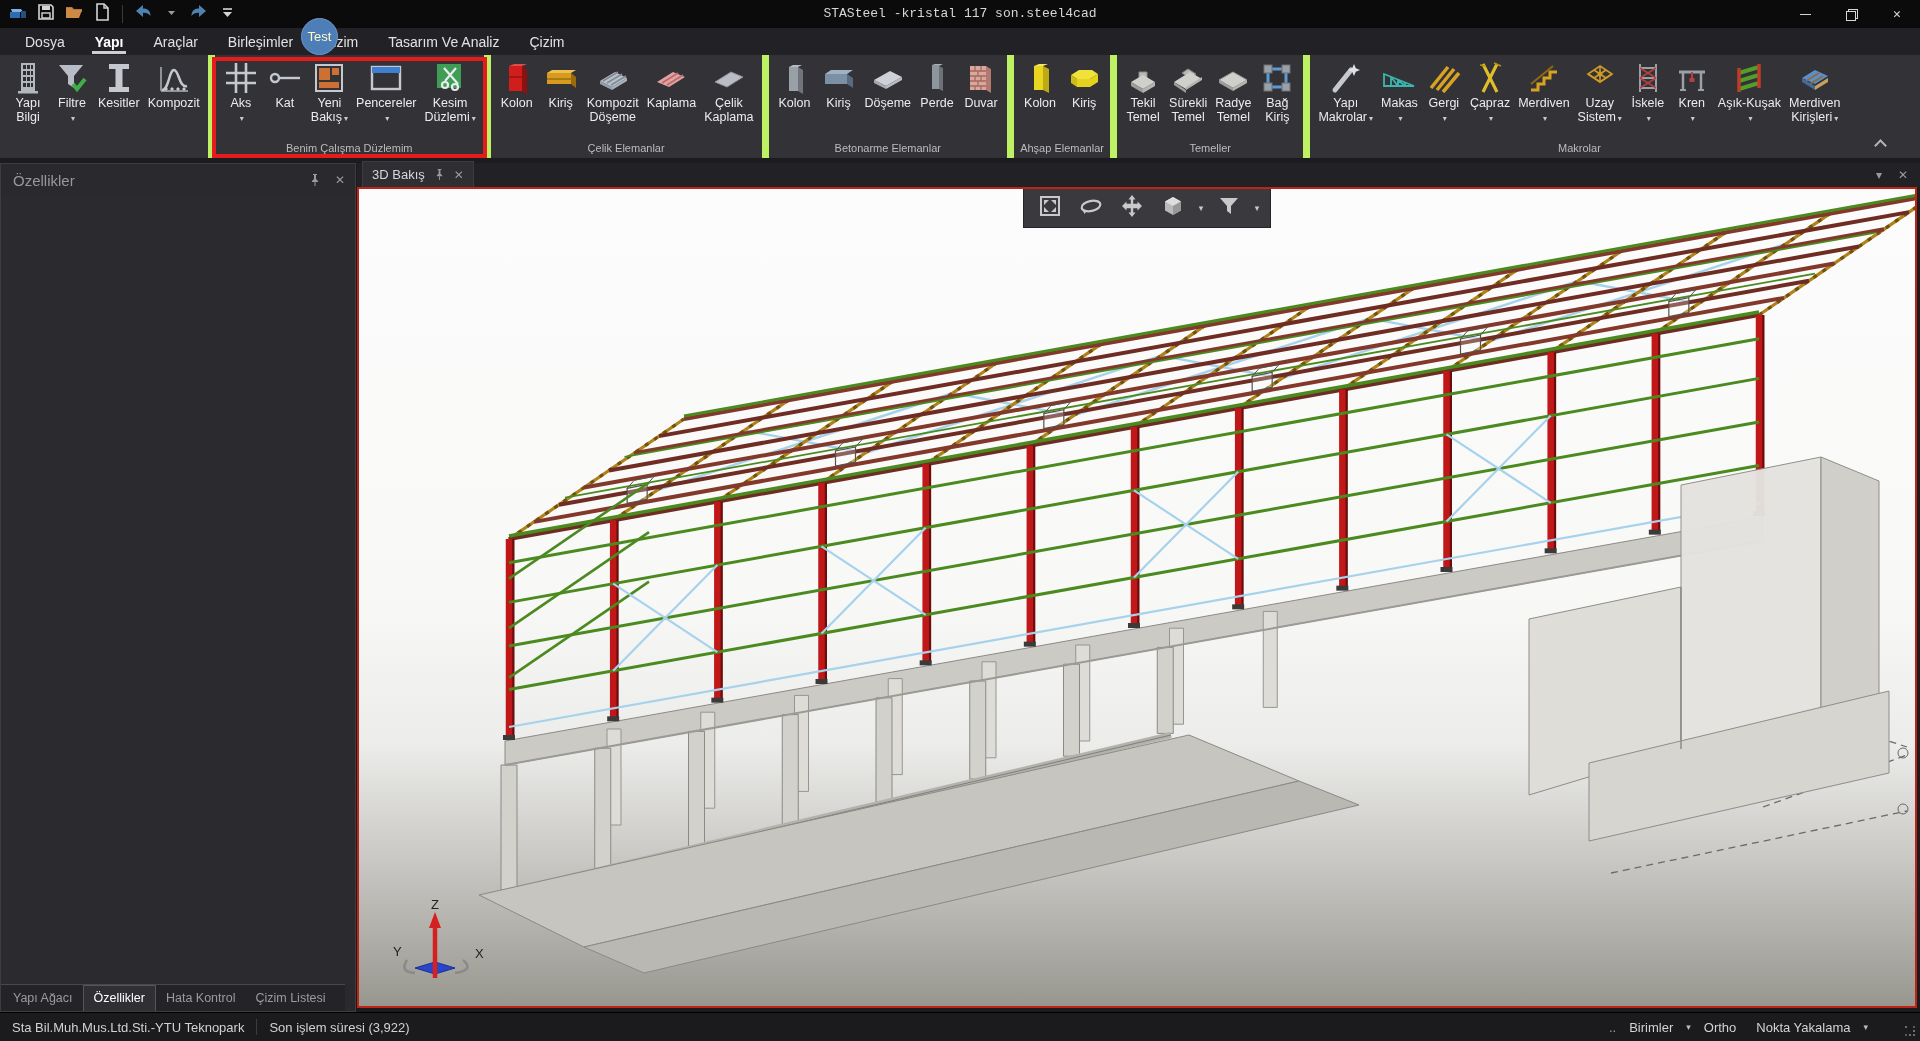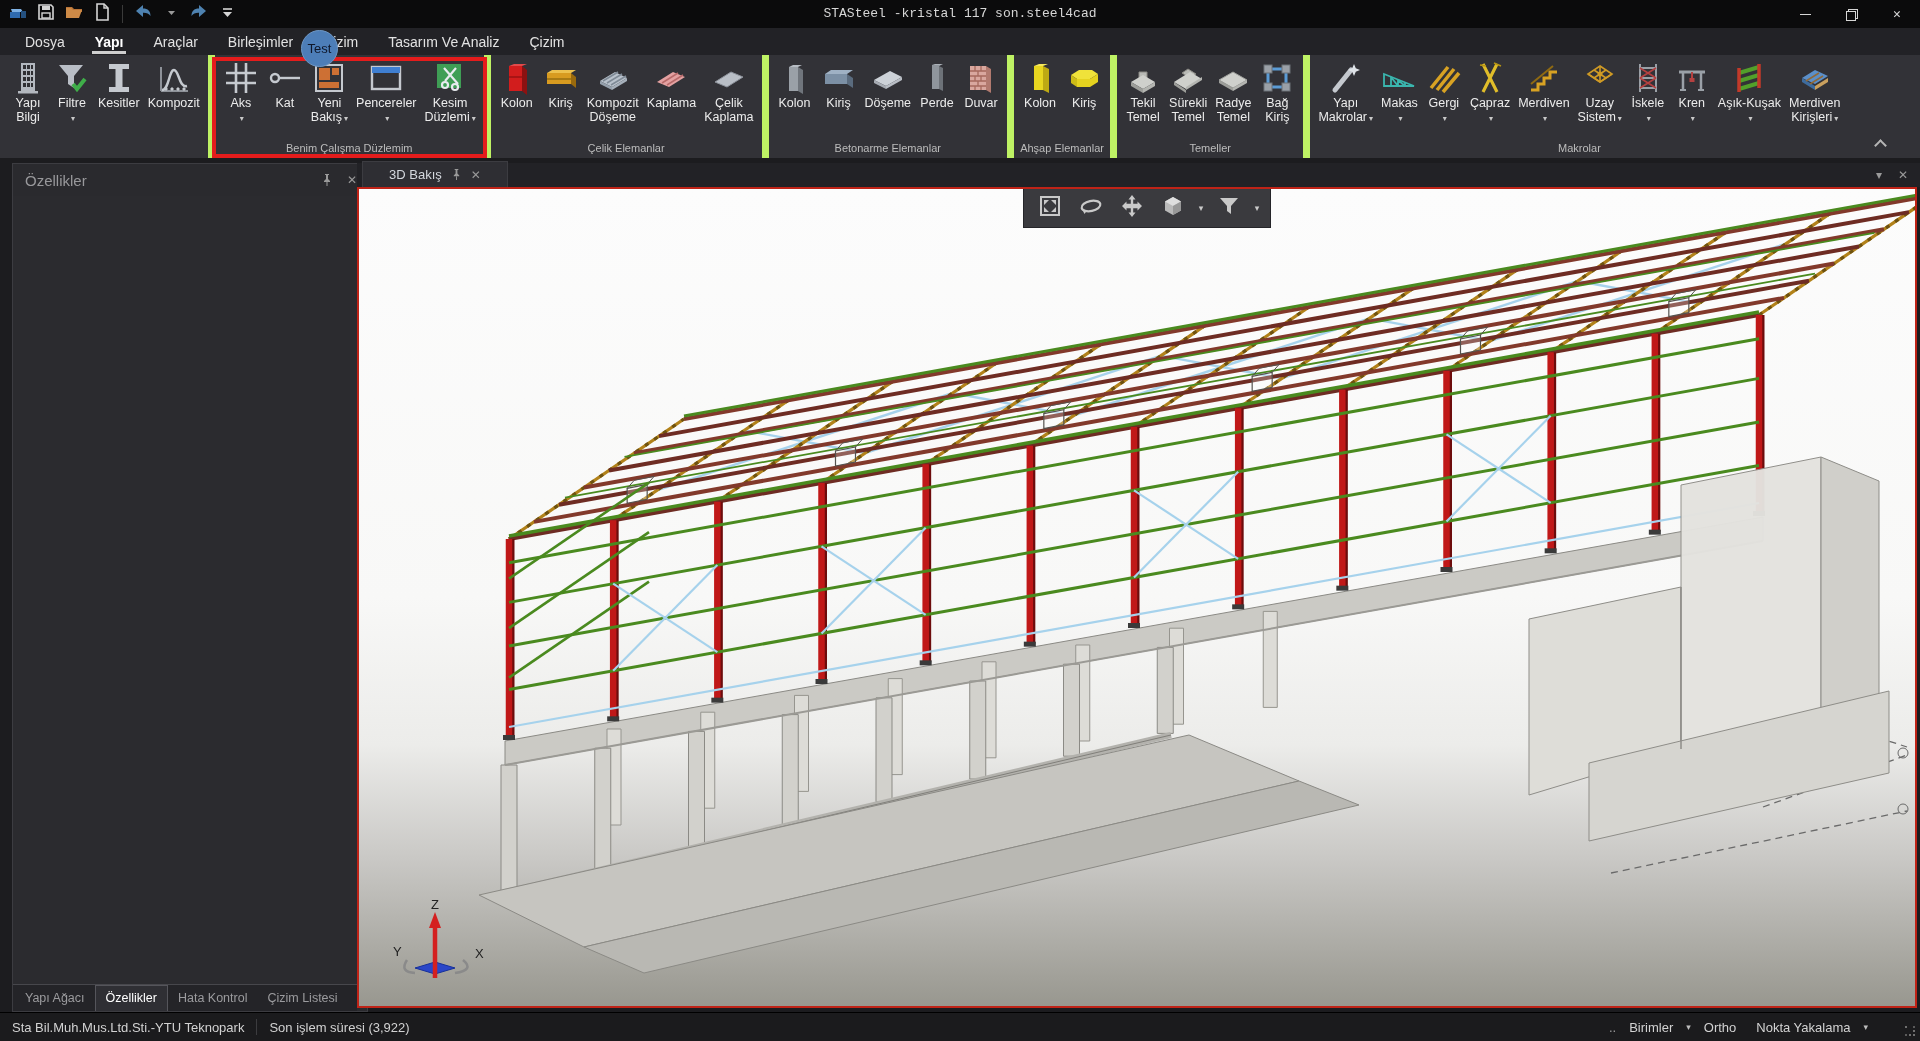--- a/index.html
+++ b/index.html
@@ -20,22 +20,22 @@
   .glyph-restore::before { content:''; position:absolute; left:2px; top:0; width:8px; height:8px; border:1px solid #d6d6d6; }
   .glyph-restore::after  { content:''; position:absolute; left:0; top:2px; width:8px; height:8px; border:1px solid #d6d6d6; background:#0b0b0c; }
   .glyph-close { font-size:13px; color:#d6d6d6; }
 
   
   .menubar { position:absolute; top:28px; left:0; right:0; height:27px; background:#222226;
              display:flex; align-items:center; padding-left:10px; }
   .menu-item { position:relative; padding:0 15px; line-height:26px; font-size:14px; color:#e2e2e2; cursor:default; }
   .menu-item.active { font-weight:bold; color:#fff; }
   .menu-item.active::after { content:''; position:absolute; left:12px; right:12px; bottom:1px; height:3px; background:#cfcfcf; }
-  .test-badge { position:absolute; left:301px; top:30px; width:37px; height:37px; border-radius:50%;
-                background:#4d7eb8; color:#0f172a; font-size:13px; display:flex; align-items:center;
+  .test-badge { position:absolute; left:301px; top:18px; width:37px; height:37px; border-radius:50%;
+                background:#4d7eb8; color:#fef9c3; font-size:13px; display:flex; align-items:center;
                 justify-content:center; z-index:9; border:1px solid #6d97c6; }
 
   
   .ribbon { position:absolute; top:55px; left:0; right:0; height:103px; background:#323237;
             display:flex; align-items:stretch; padding-left:2px; }
   .rgroup { position:relative; display:flex; flex-direction:column; padding:3px 5px 0; }
   .rgroup + .rgroup { border-left:7px solid #bef264; }
   .rbtns { display:flex; gap:2px; align-items:flex-start; flex:1; }
   .rbtn { display:flex; flex-direction:column; align-items:center; padding:2px 3px 0; min-width:34px; }
   .ricon { width:36px; height:36px; display:flex; align-items:center; justify-content:center; }
@@ -43,34 +43,34 @@
   .rlabel .caret { font-size:8px; color:#c9c9c9; margin-left:2px; }
   .rcaption { height:18px; line-height:17px; font-size:11px; color:#bcbcbc; text-align:center; white-space:nowrap; }
   .hlbox { position:absolute; left:-3px; right:-3px; top:2px; bottom:0; border:4px solid #e41c1c;
            pointer-events:none; z-index:5; }
   .ribbon-collapse { position:absolute; top:138px; right:32px; width:16px; height:12px; z-index:6; cursor:pointer; }
   .chev-up { display:block; width:9px; height:9px; border-top:2px solid #b5b5b5; border-left:2px solid #b5b5b5;
              transform:rotate(45deg); margin:3px auto; }
 
   
   .leftpanel { position:absolute; left:0; top:163px; width:356px; bottom:29px;
-               background:#2a2a2e; border:1px solid #3c3c41;margin-left:12px; }
+               background:#2a2a2e; border:1px solid #3c3c41; }
   .panel-header { height:32px; display:flex; align-items:center; padding:0 10px 0 12px;
                   color:#98989b; font-size:15px; }
   .panel-header .hdr-icons { margin-left:auto; display:flex; gap:14px; align-items:center; color:#9a9a9a; }
   .panel-body { position:absolute; left:0; right:0; top:32px; bottom:27px; background:#2b2b2f; }
   .panel-tabs { position:absolute; left:0; right:10px; bottom:0; height:27px; display:flex; align-items:flex-end;
                 background:#242428; border-top:1px solid #47474c; padding-left:2px; }
   .ptab { padding:0 10px; line-height:24px; height:25px; font-size:12.5px; color:#9b9b9e; white-space:nowrap; }
   .ptab.active { background:#2f2f34; border:1px solid #55555b; border-bottom:none; color:#ffffff; height:26px; }
 
   
   .tabbar { position:absolute; left:357px; right:0; top:163px; height:24px; background:#222226;
             display:flex; align-items:flex-end; }
-  .doc-tab { margin-left:5px; height:26px; display:flex; align-items:center; gap:9px; padding:0 26px;
+  .doc-tab { margin-left:5px; height:26px; display:flex; align-items:center; gap:9px; padding:0 9px;
              background:#2e2e33; color:#d4d8de; font-size:13px; border:1px solid #3c3c41; border-bottom:none; }
   .tabbar-right { margin-left:auto; display:flex; gap:16px; align-items:center; padding-right:12px; color:#9a9a9a;
                   font-size:12px; height:100%; }
 
   
   .viewport { position:absolute; left:357px; top:187px; right:3px; bottom:33px;
               border:2px solid #bf2317;
               background:linear-gradient(#fcfcfc 0%, #f8f8f7 50%, #ececea 68%, #c9c8c5 82%, #98978f 100%); }
   .vp-toolbar { position:absolute; left:664px; top:0; height:39px; background:#3a3a3e;
                 display:flex; align-items:center; padding:0 7px; gap:3px;

